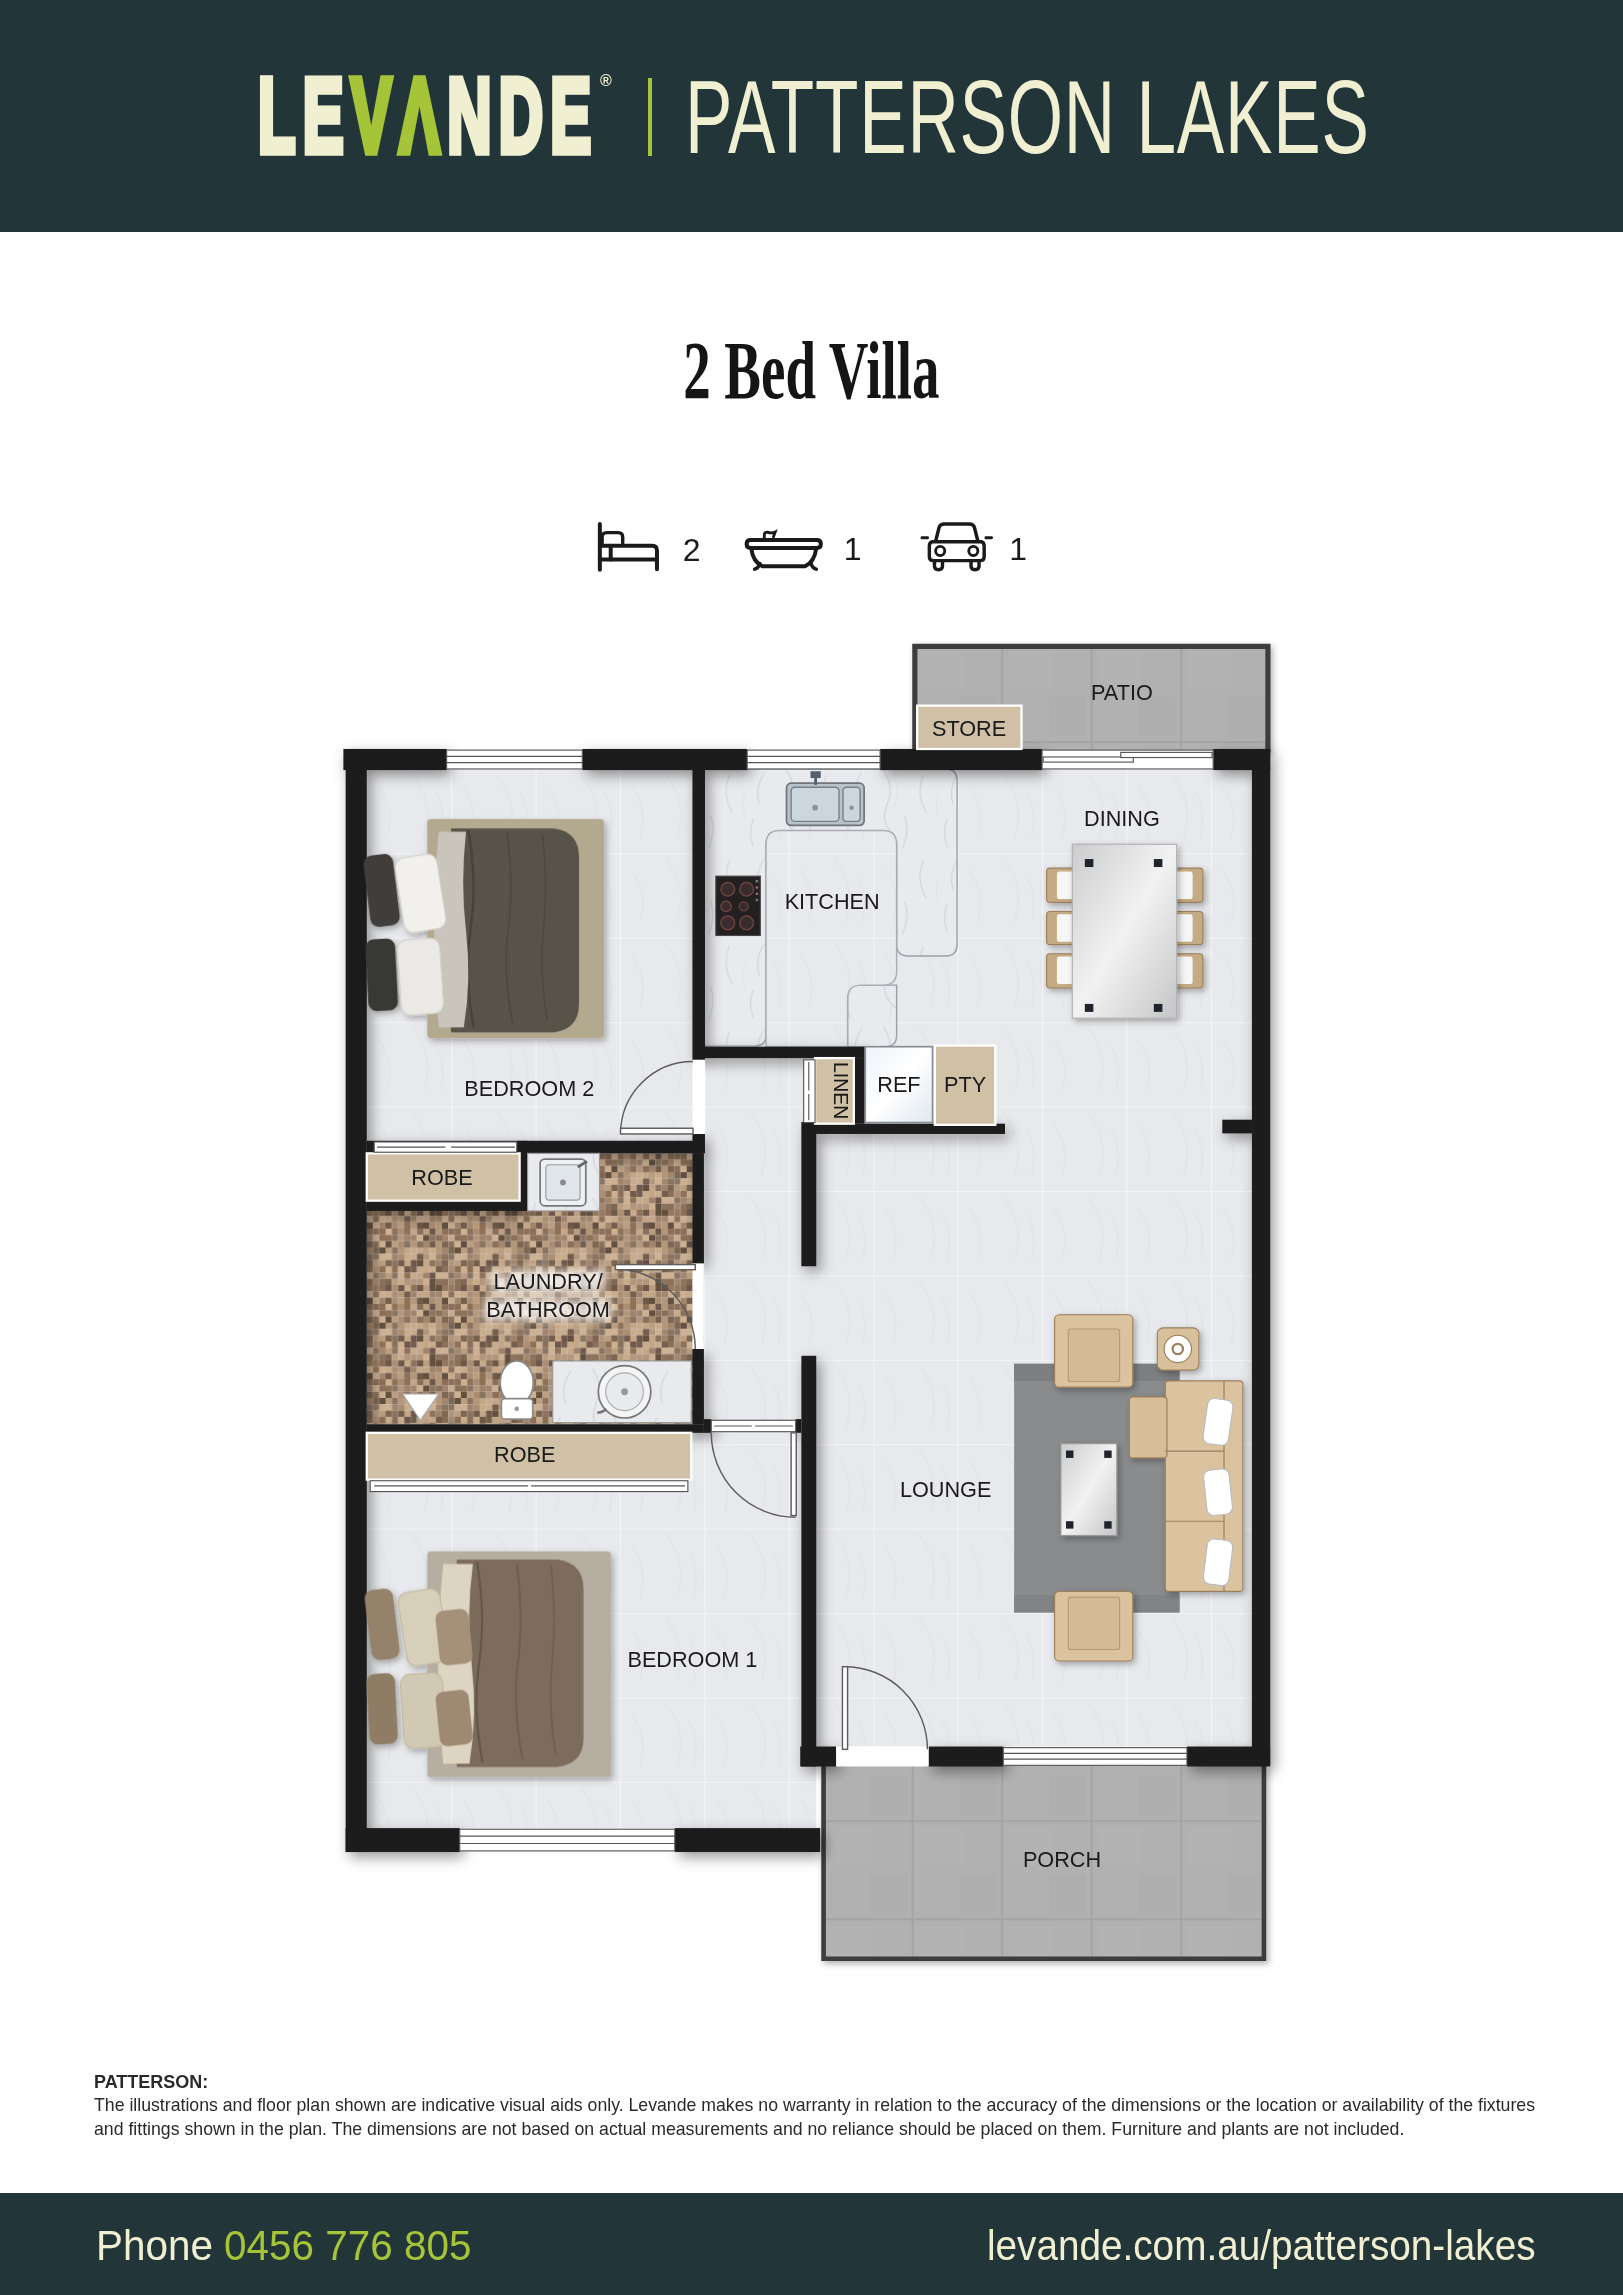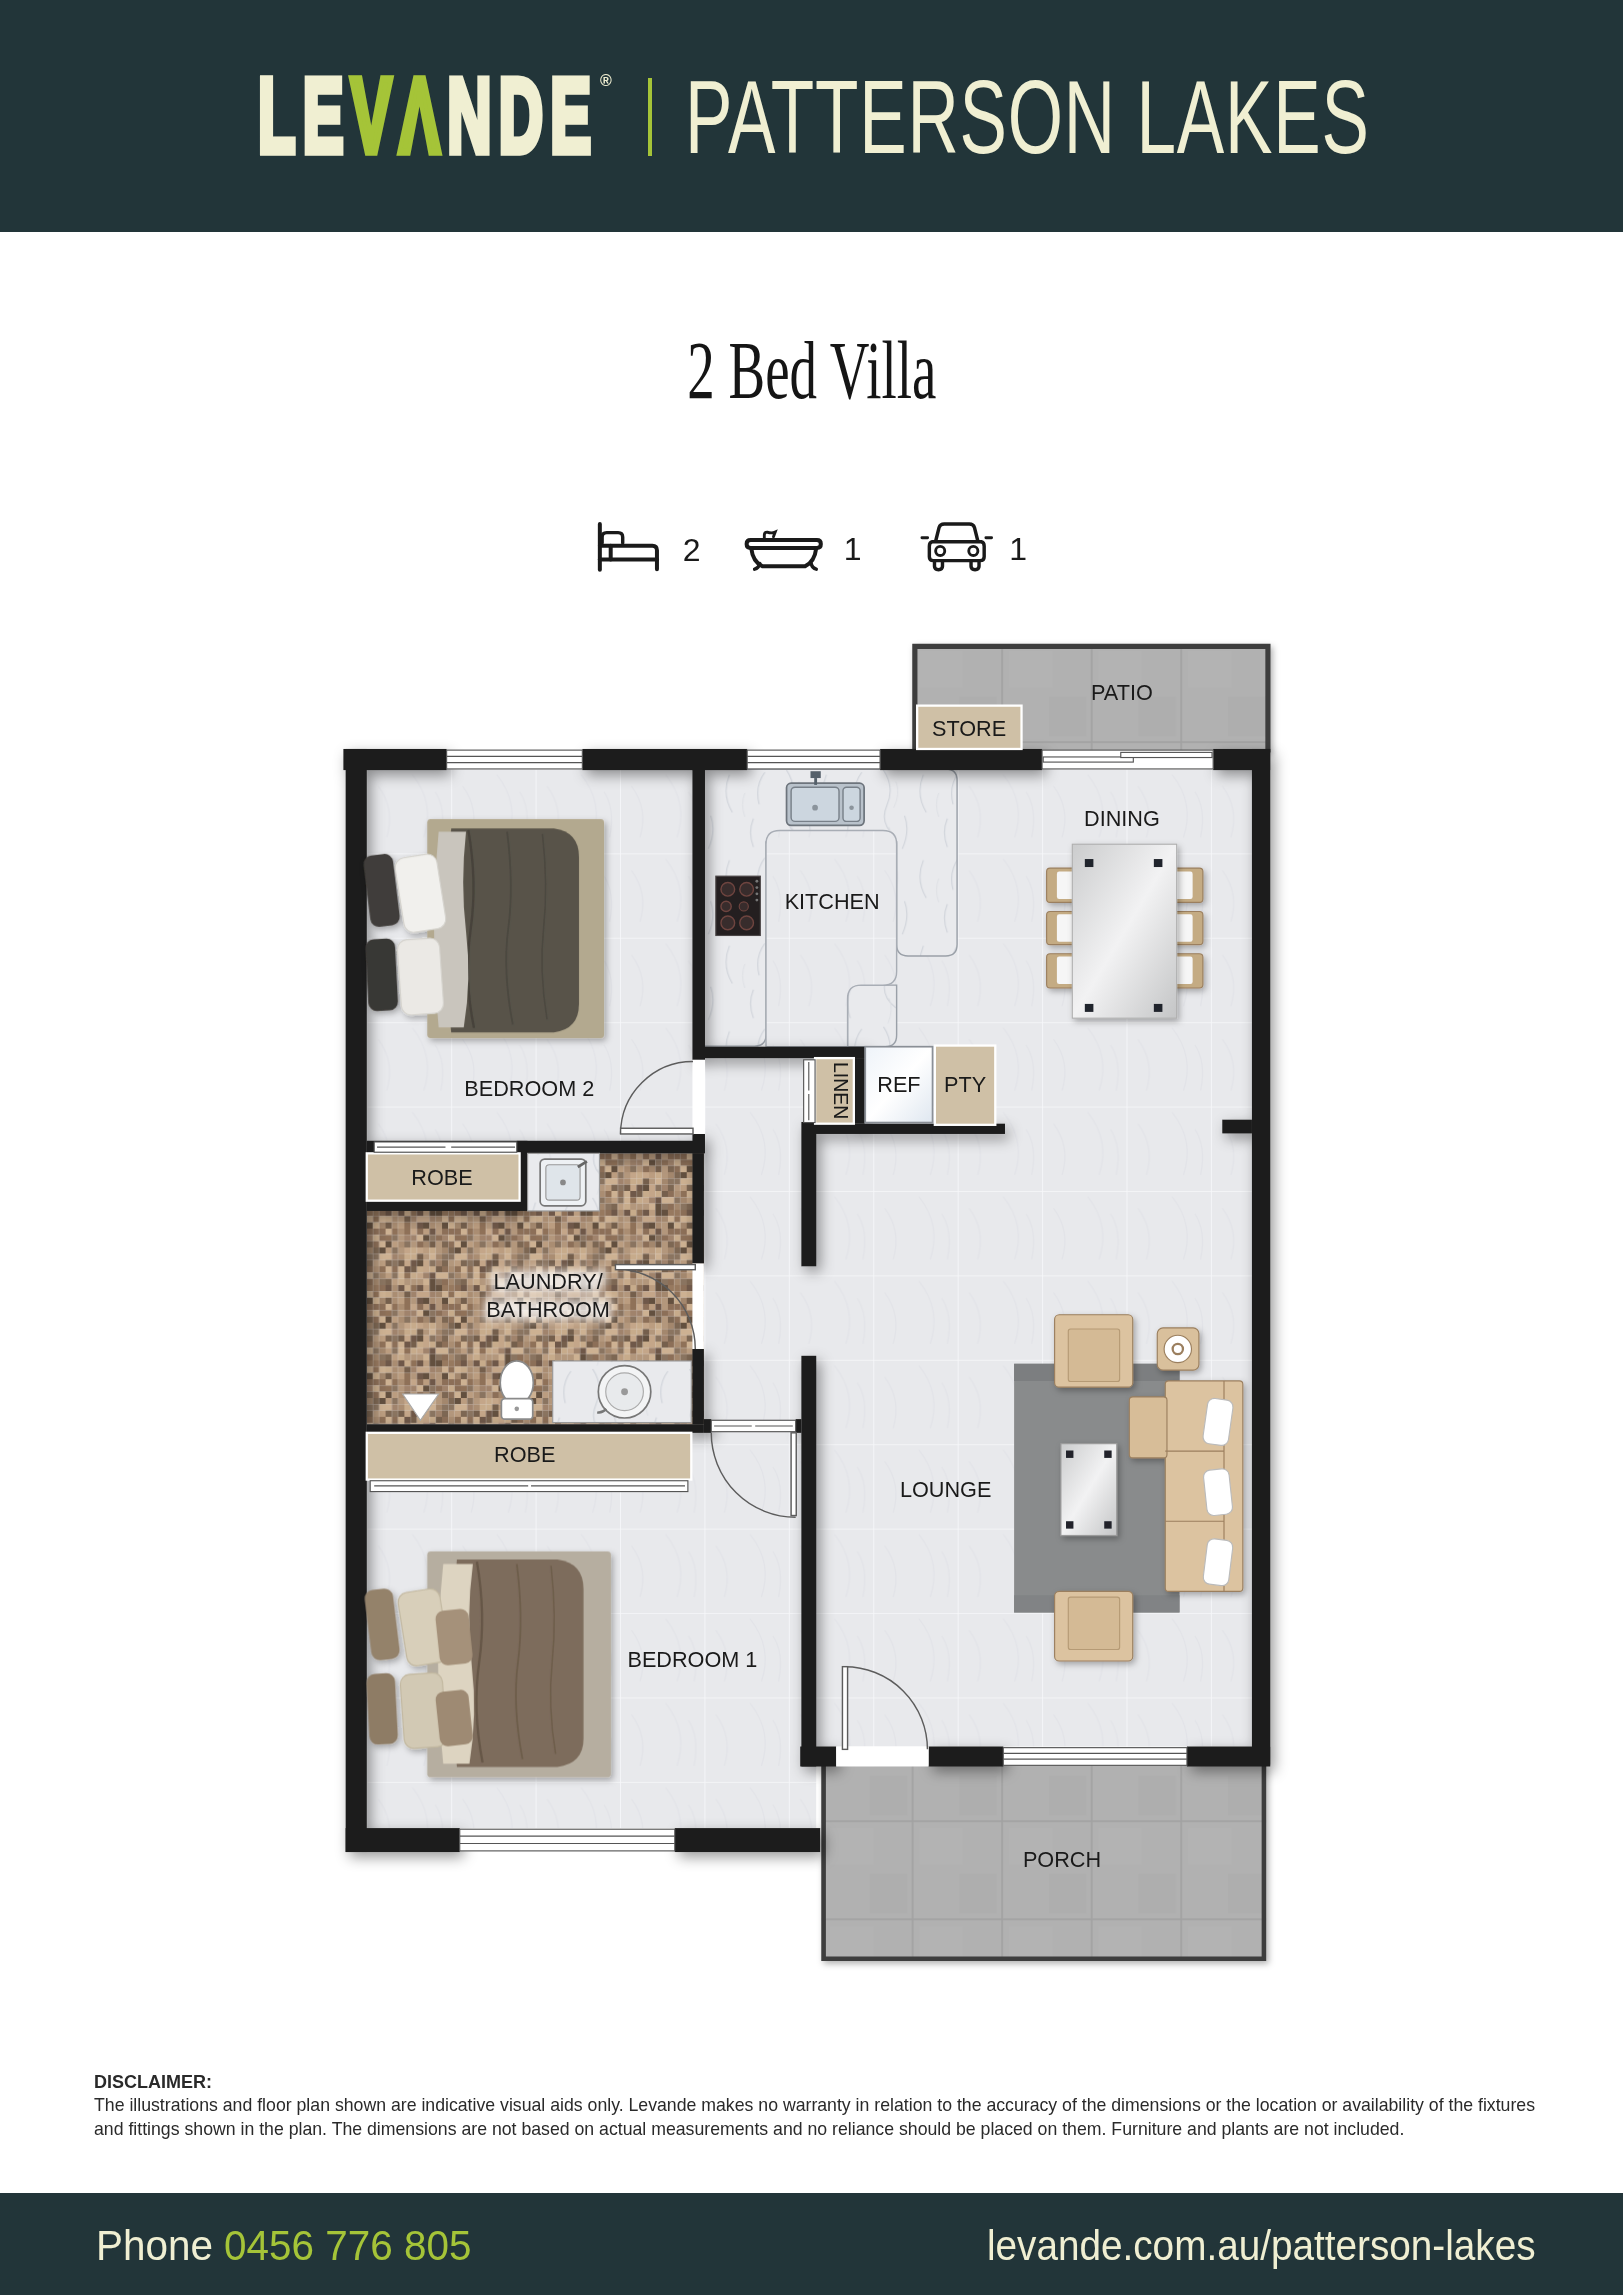--- a/index.html
+++ b/index.html
@@ -12,21 +12,21 @@
         font-weight:bold;font-size:106px;line-height:104px;letter-spacing:12.6px;
         color:#f0efd2;-webkit-text-stroke:7.4px #f0efd2;
         transform:scaleX(0.578);transform-origin:0 0;}
   .logo .g{-webkit-text-stroke:7.4px #a5c438;}
   .logo .g{color:#a5c438;}
   .logoR{left:600px;top:72px;color:#f0efd2;font-size:16px;font-weight:bold;}
   .sep{left:648px;top:78px;width:4px;height:78px;background:#a5c438;}
   .plakes{left:685px;top:65px;font-size:104px;line-height:104px;color:#f0efd2;
         letter-spacing:1.1px;white-space:nowrap;transform:scaleX(0.684);transform-origin:0 0;}
   .title{left:0px;top:324px;width:1623px;text-align:center;
-         font-family:"Liberation Serif",serif;font-weight:normal;font-size:82px;
+         font-family:"Liberation Serif",serif;font-weight:bold;font-size:82px;
          color:#151515;}
   .title span{display:inline-block;transform:scaleX(0.67);transform-origin:center;white-space:nowrap;}
   .disc{left:94px;top:2071px;width:1484px;color:#2a2a2a;font-size:17.7px;line-height:23.4px;}
   .disc b{font-size:18px;}
     .ph{left:96px;top:2224px;font-size:43px;line-height:43px;color:#f0efd2;letter-spacing:0px;
       transform:scaleX(0.94);transform-origin:0 0;white-space:nowrap;}
   .ph .g{color:#a5c438;}
     .web{right:87px;top:2224px;font-size:43px;line-height:43px;color:#f0efd2;letter-spacing:0px;
       transform:scaleX(0.90);transform-origin:100% 0;white-space:nowrap;}
 </style>
@@ -536,20 +536,20 @@
  <text x="960" y="2259">LAUNDRY/</text>
  <text x="960" y="2309">BATHROOM</text>
  <text x="919" y="2564">ROBE</text>
  <text x="1213" y="2922">BEDROOM 1</text>
  <text x="1657" y="2625">LOUNGE</text>
  <text x="1861" y="3274">PORCH</text>
  <text x="1462" y="1912" font-size="34" transform="rotate(90 1462 1912)">LINEN</text>
 </g>
 </svg>
 
-<div class="abs disc"><b>DISCLAIMER:</b><br>
+<div class="abs disc"><b>PATTERSON:</b><br>
 The illustrations and floor plan shown are indicative visual aids only. Levande makes no warranty in relation to the accuracy of the dimensions or the location or availability of the fixtures<br>
 and fittings shown in the plan. The dimensions are not based on actual measurements and no reliance should be placed on them. Furniture and plants are not included.</div>
 
 <div class="abs ftr"></div>
 <div class="abs ph">Phone <span class="g">0456 776 805</span></div>
 <div class="abs web">levande.com.au/patterson-lakes</div>
 
 
 </body></html>

